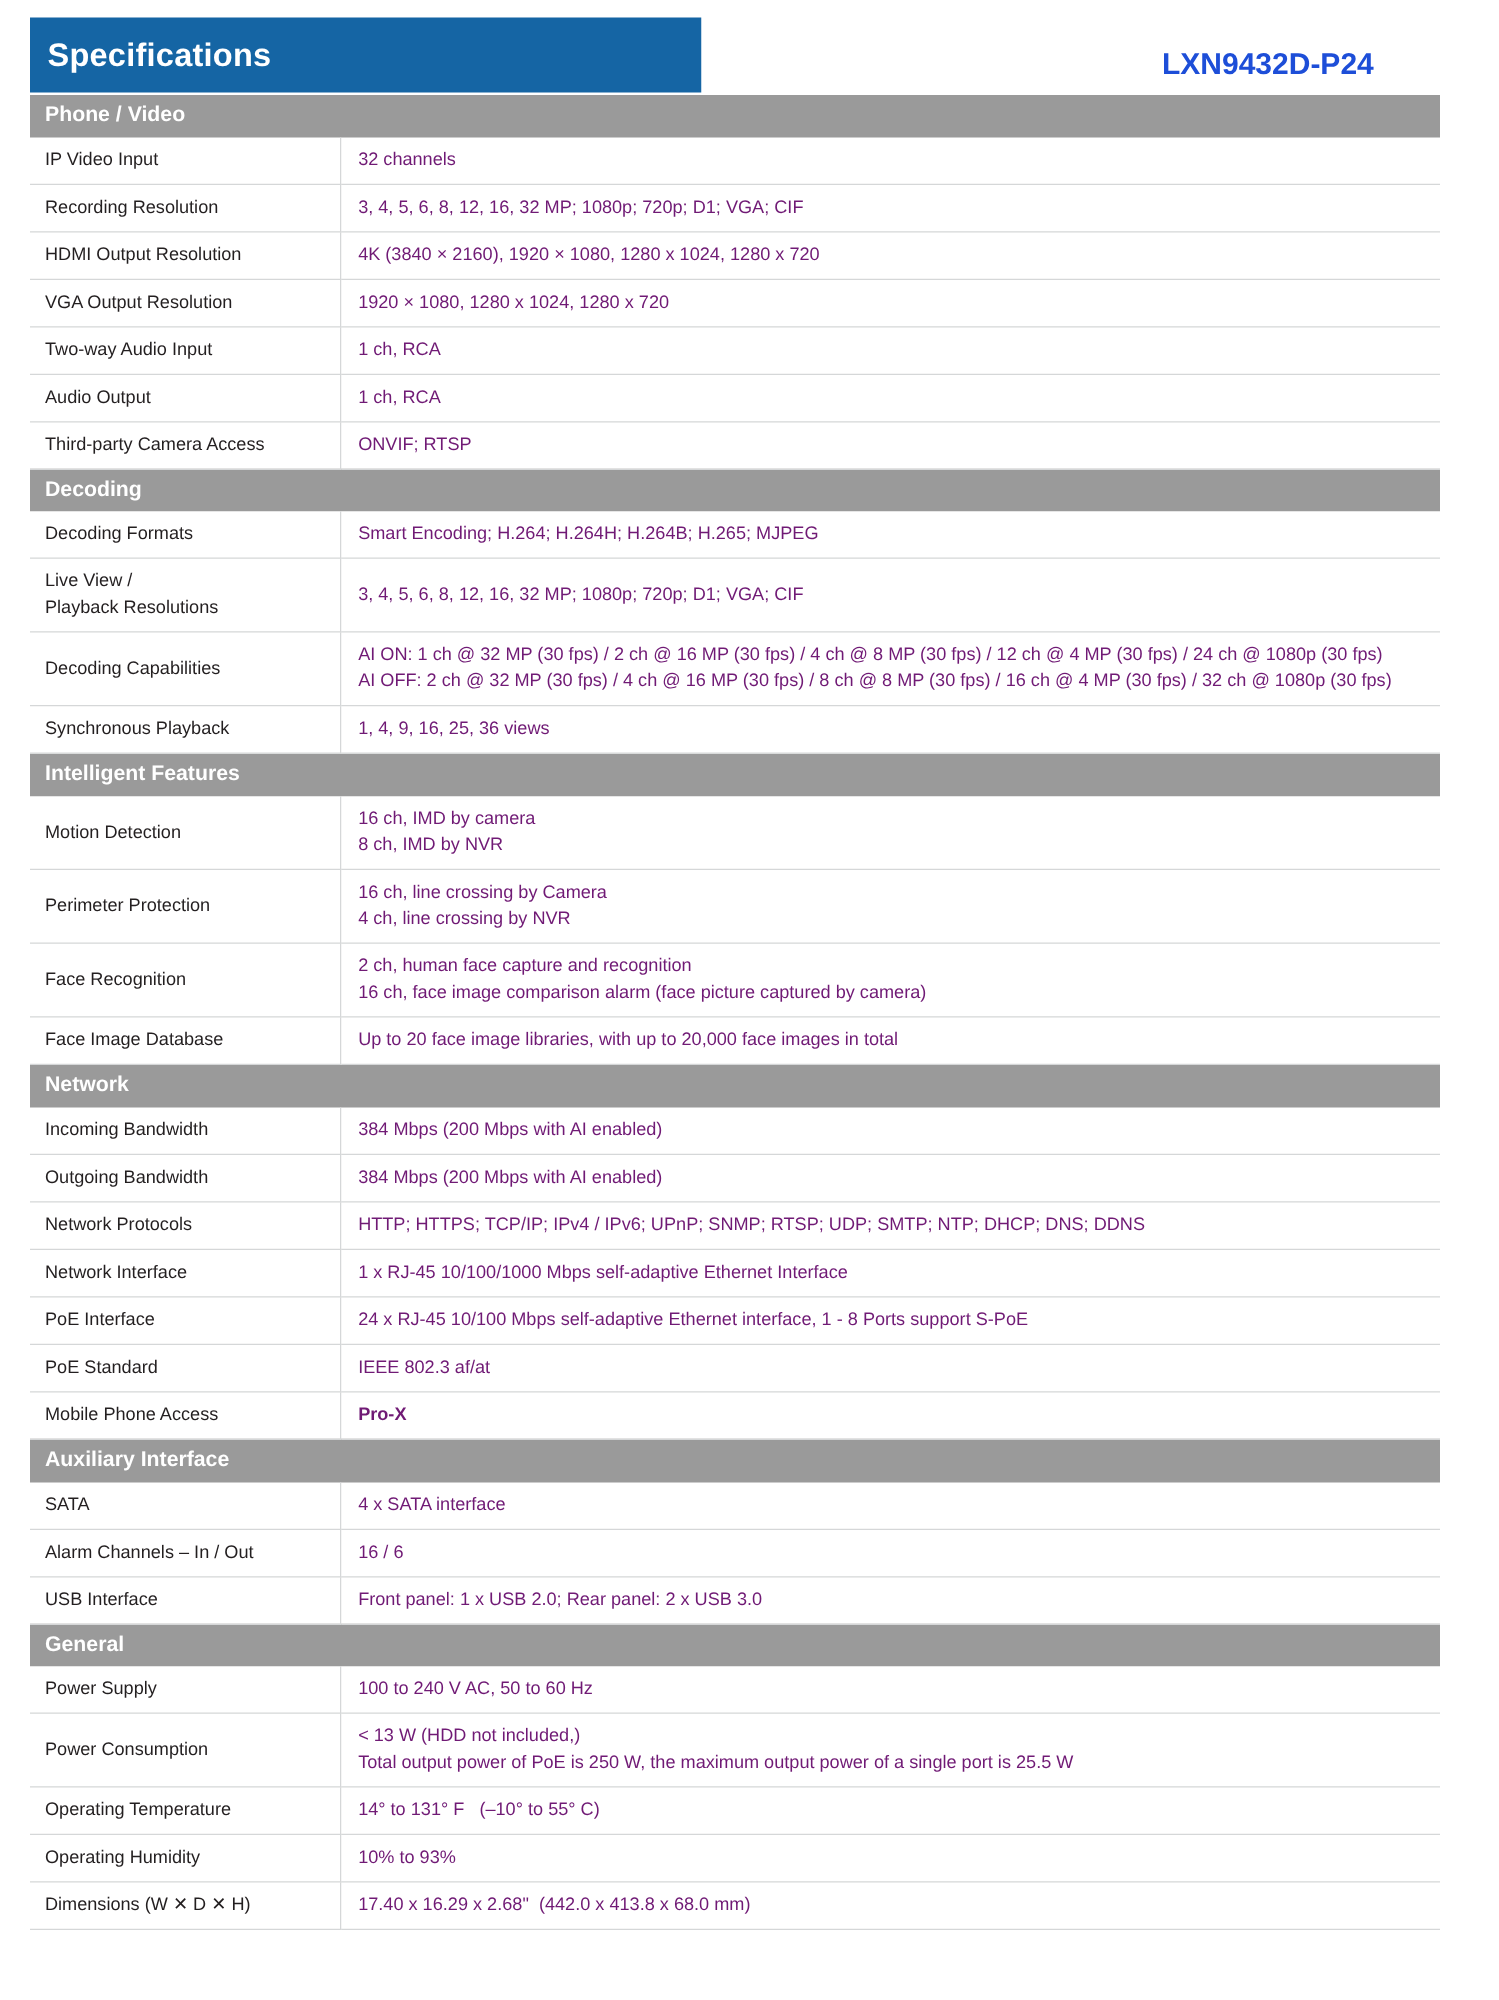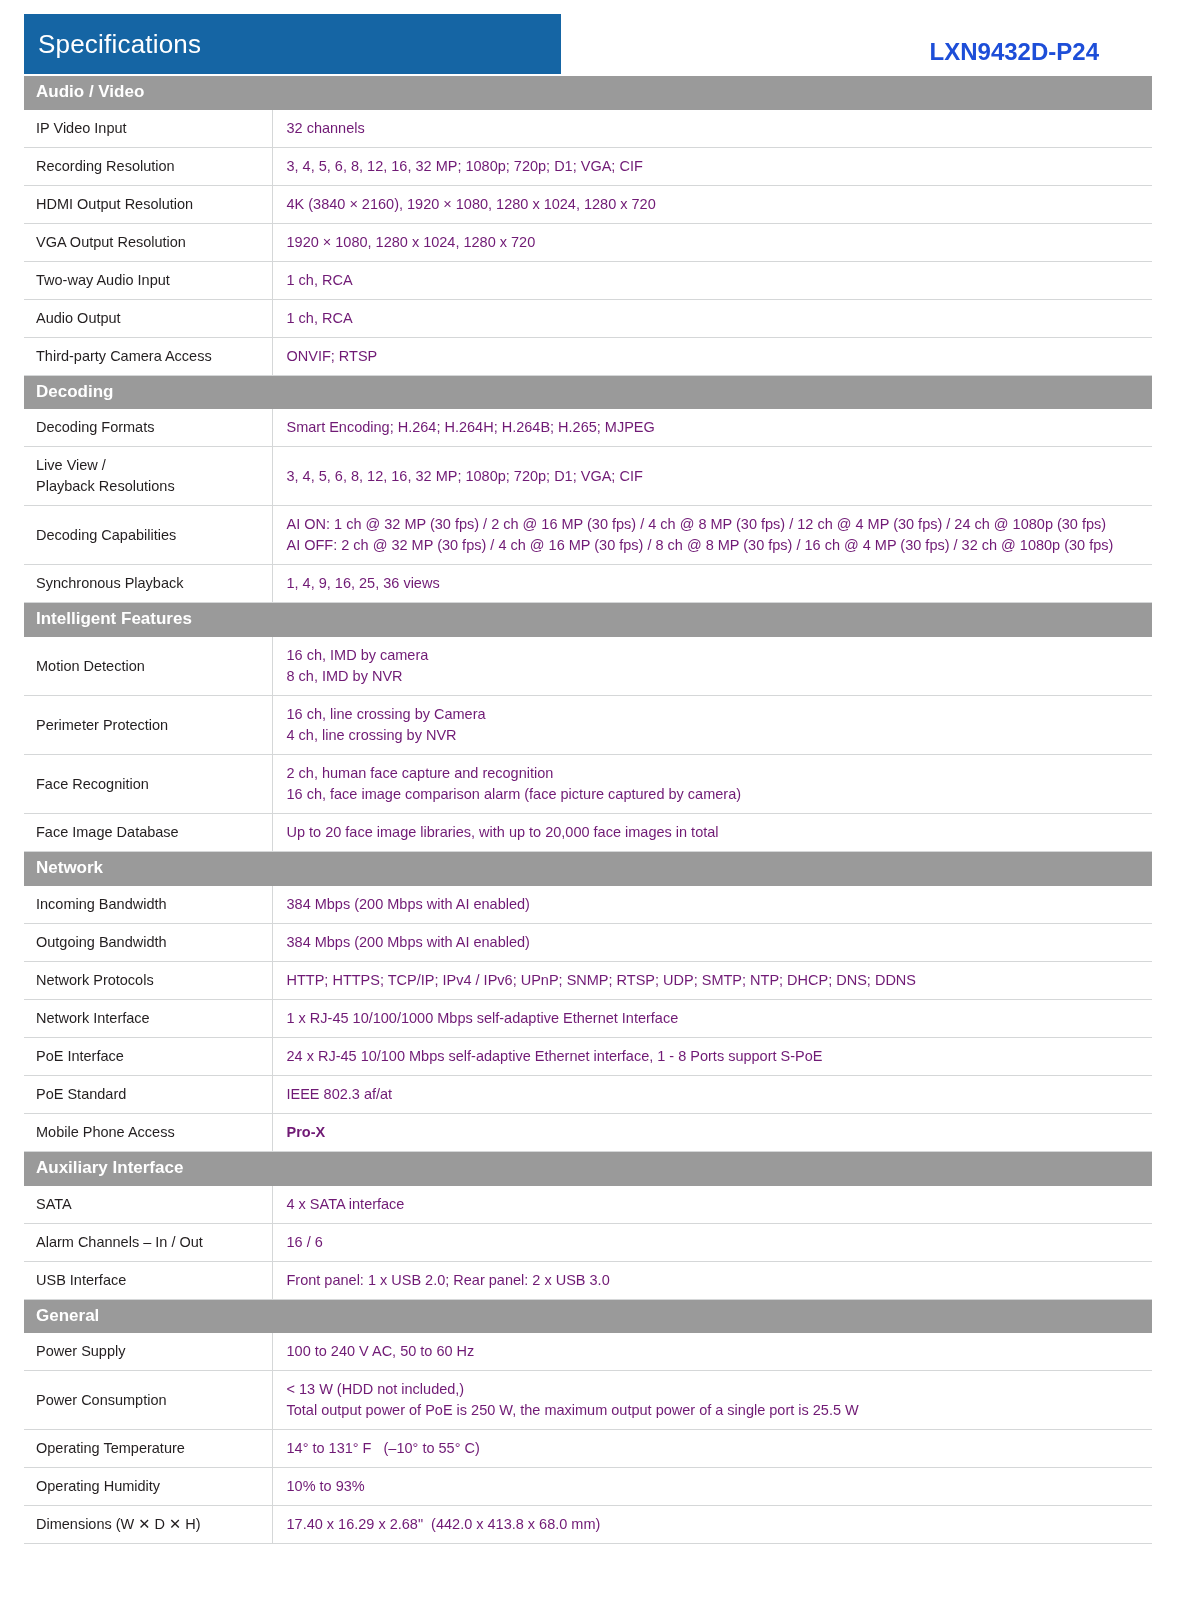--- a/index.html
+++ b/index.html
@@ -31,21 +31,21 @@
     width: 537px;
     height: 60px;
     display: flex;
     align-items: center;
     padding-left: 14px;
     box-sizing: border-box;
   }
   .title-block .title {
     color: #ffffff;
     font-size: 26px;
-    font-weight: normal;
+    font-weight: bold;
     letter-spacing: 0.2px;
   }
   .model {
     color: #1d4ed8;
     font-size: 24px;
     font-weight: bold;
     padding-right: 76px;
     margin-top: 24px;
     white-space: nowrap;
   }
@@ -104,21 +104,21 @@
     <div class="model">LXN9432D-P24</div>
   </div>
 
   <table class="spec">
     <colgroup>
         <col class="c1">
         <col class="c2">
       </colgroup>
     <tbody id="spec-body">
         <tr class="section">
-          <td colspan="2">Audio / Video</td>
+          <td colspan="2">Phone / Video</td>
         </tr>
         <tr class="row first">
           <td class="label multi">
             <div>IP Video Input</div>
           </td>
           <td class="value multi">
             <div>32 channels</div>
           </td>
         </tr>
         <tr class="row">

